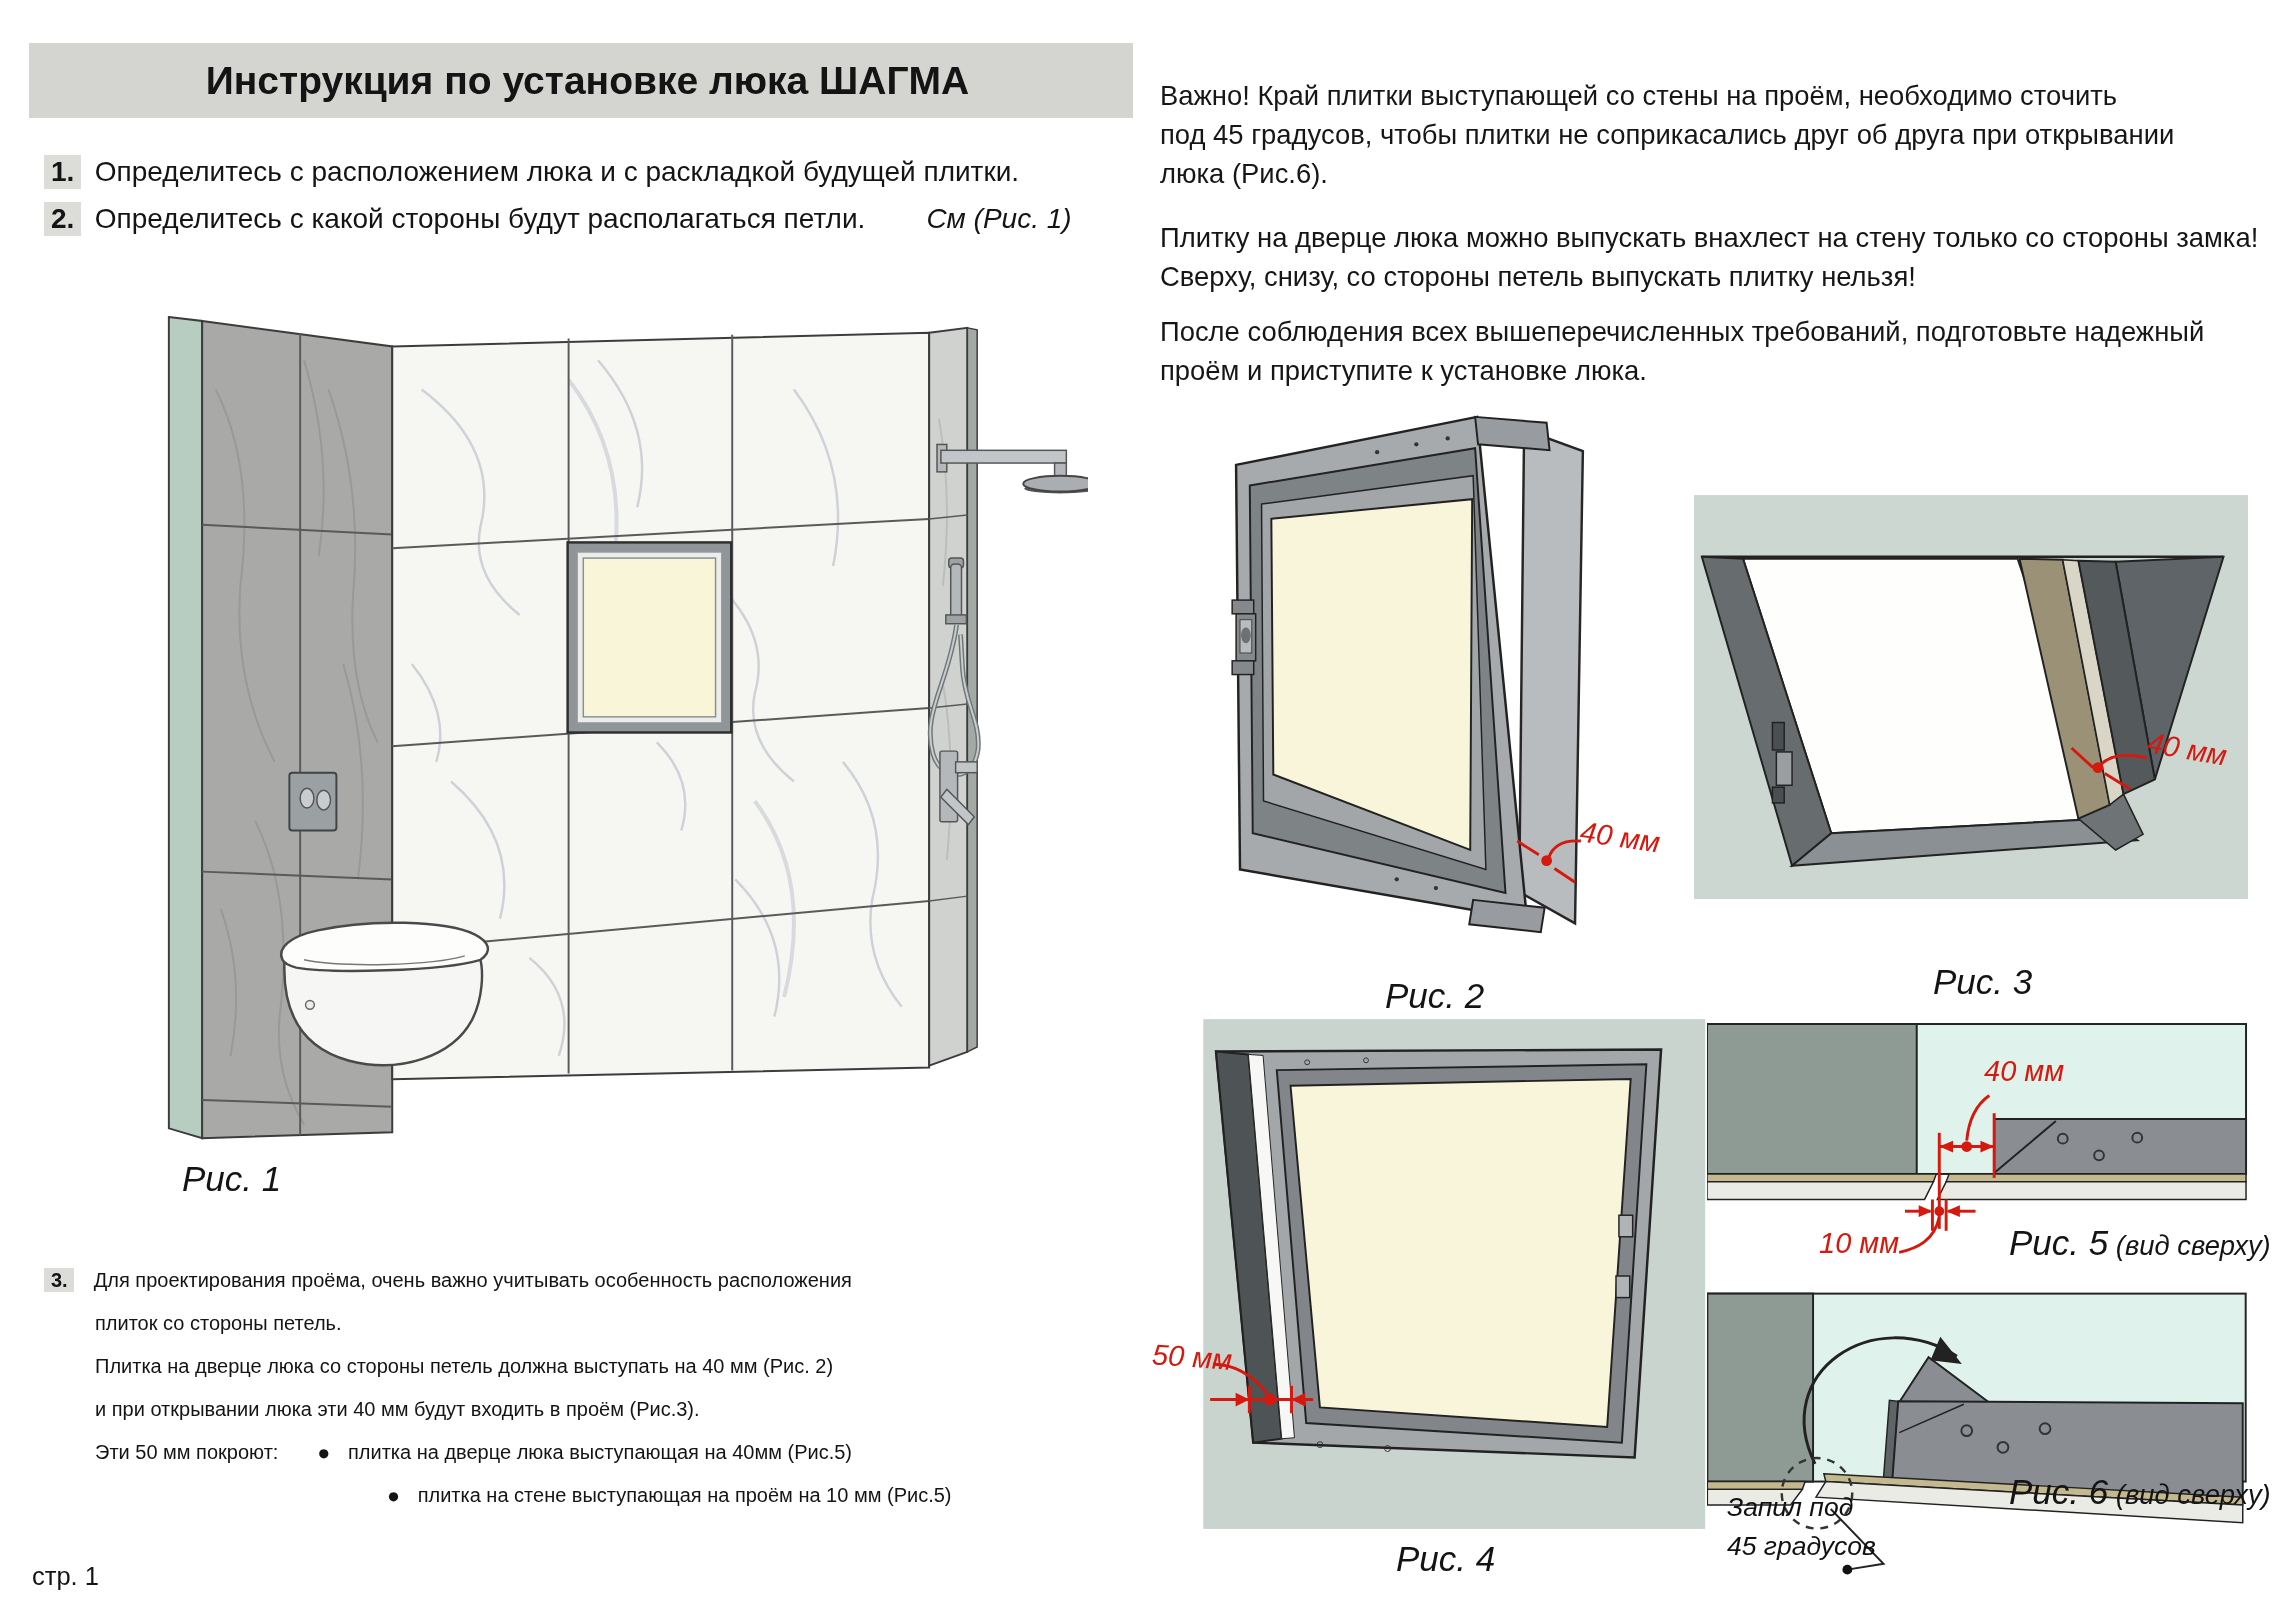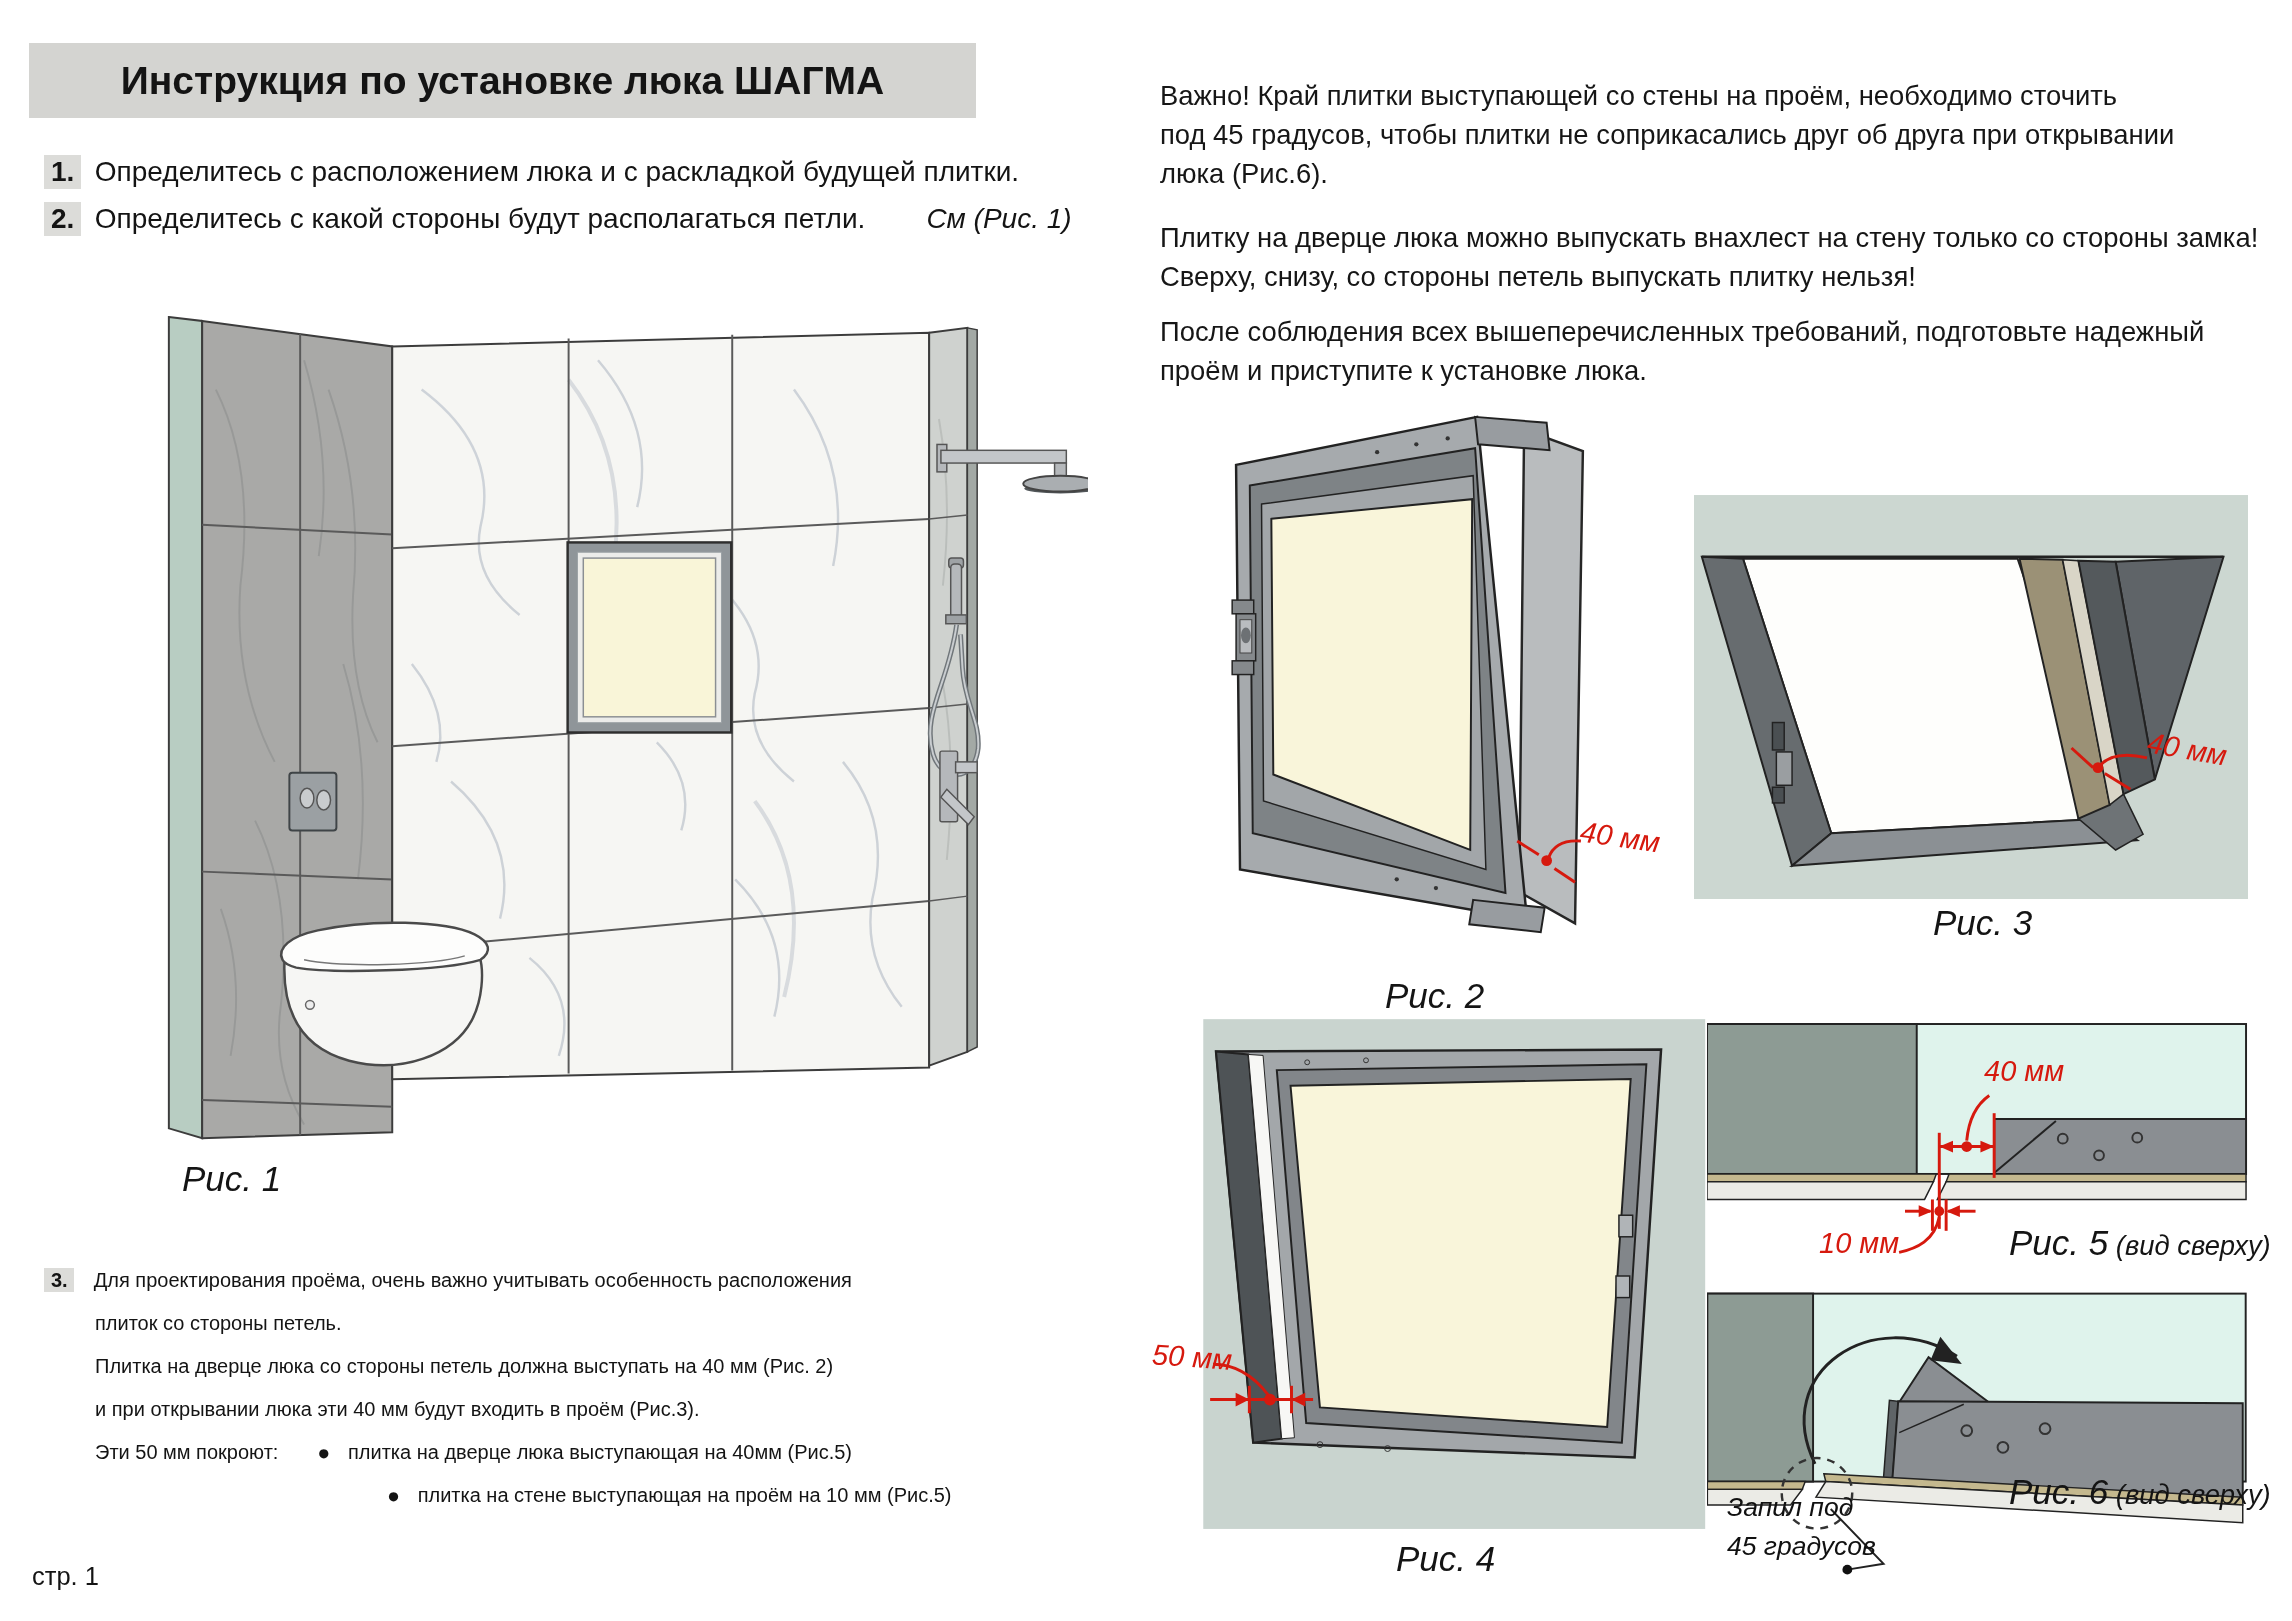--- a/index.html
+++ b/index.html
@@ -1,20 +1,20 @@
 <!DOCTYPE html>
 <html><head>
 <meta charset="utf-8">
 <style>
   html,body{margin:0;padding:0;}
   body{width:2293px;height:1621px;position:relative;background:#ffffff;
        font-family:"Liberation Sans", sans-serif;color:#111;overflow:hidden;}
   .abs{position:absolute;}
-  .title-box{background:#d4d4d1;width:947px;height:75px;line-height:75px;
-             text-align:center;font-size:39px;font-weight:bold;color:#141414;}
+  .title-box{background:#d4d4d1;width:1091px;height:75px;line-height:75px;
+             text-align:center;font-size:39px;font-weight:bold;color:#141414;padding-left:13px;}
   .step-row{display:flex;align-items:baseline;font-size:28px;color:#141414;}
   .badge{background:#dcdcd9;font-weight:bold;padding:1px 6.9px;margin-right:13.7px;}
   .note-it{font-style:italic;margin-left:61px;}
   .para{font-size:27.4px;line-height:39px;color:#161616;}
   .s3line{font-size:20px;line-height:43px;color:#141414;}
   .s3block{line-height:43px;}
   .s3indent{padding-left:51px;}
   .bullet-row{display:flex;align-items:center;}
   .bullet{display:inline-block;margin:0 17.6px 0 39px;font-size:21.6px;}
   .bullet:before{content:"●";}
@@ -224,21 +224,21 @@
     <rect x="80" y="298" width="12" height="16" fill="#4a4f52" stroke="#222" stroke-width="1.5"></rect>
   </g>
   <g stroke="#d6190e" stroke-width="3" fill="none">
     <line x1="385" y1="258" x2="407" y2="278"></line>
     <line x1="419" y1="284" x2="445" y2="300"></line>
     <path d="M462,268 Q428,260 414,276"></path>
     <circle cx="412" cy="278" r="5.5" fill="#d6190e" stroke="none"></circle>
   </g>
 </svg>
 <div class="abs redlabel" style="left:2147px;top:733px;transform:rotate(10deg);">40 мм</div>
-<div class="abs caption" style="left:1933px;top:903px;">Рис. 3</div>
+<div class="abs caption" style="left:1933px;top:962px;">Рис. 3</div>
 
 <svg class="abs" style="left:1117px;top:1019px;" width="598" height="515" viewBox="0 0 610 525">
   <rect x="88" y="0" width="512" height="520" fill="#c9d4cf"></rect>
   <g>
     <polygon points="101,33 555,31 528,447 139,432" fill="#a3a7aa" stroke="#222" stroke-width="2.5"></polygon>
     <polygon points="101,33 134,36 168,428 139,432" fill="#4e5356" stroke="#222" stroke-width="2"></polygon>
     <polygon points="134,36 149,37 181,427 168,428" fill="#f7f7f5" stroke="#222" stroke-width="1"></polygon>
     <polygon points="163,52 540,46 515,432 193,412" fill="#82868a" stroke="#222" stroke-width="2"></polygon>
     <polygon points="177,68 524,61 500,416 207,396" fill="#f9f5da" stroke="#222" stroke-width="2"></polygon>
     <rect x="512" y="200" width="14" height="22" fill="#b0b4b7" stroke="#222" stroke-width="1.5"></rect>

